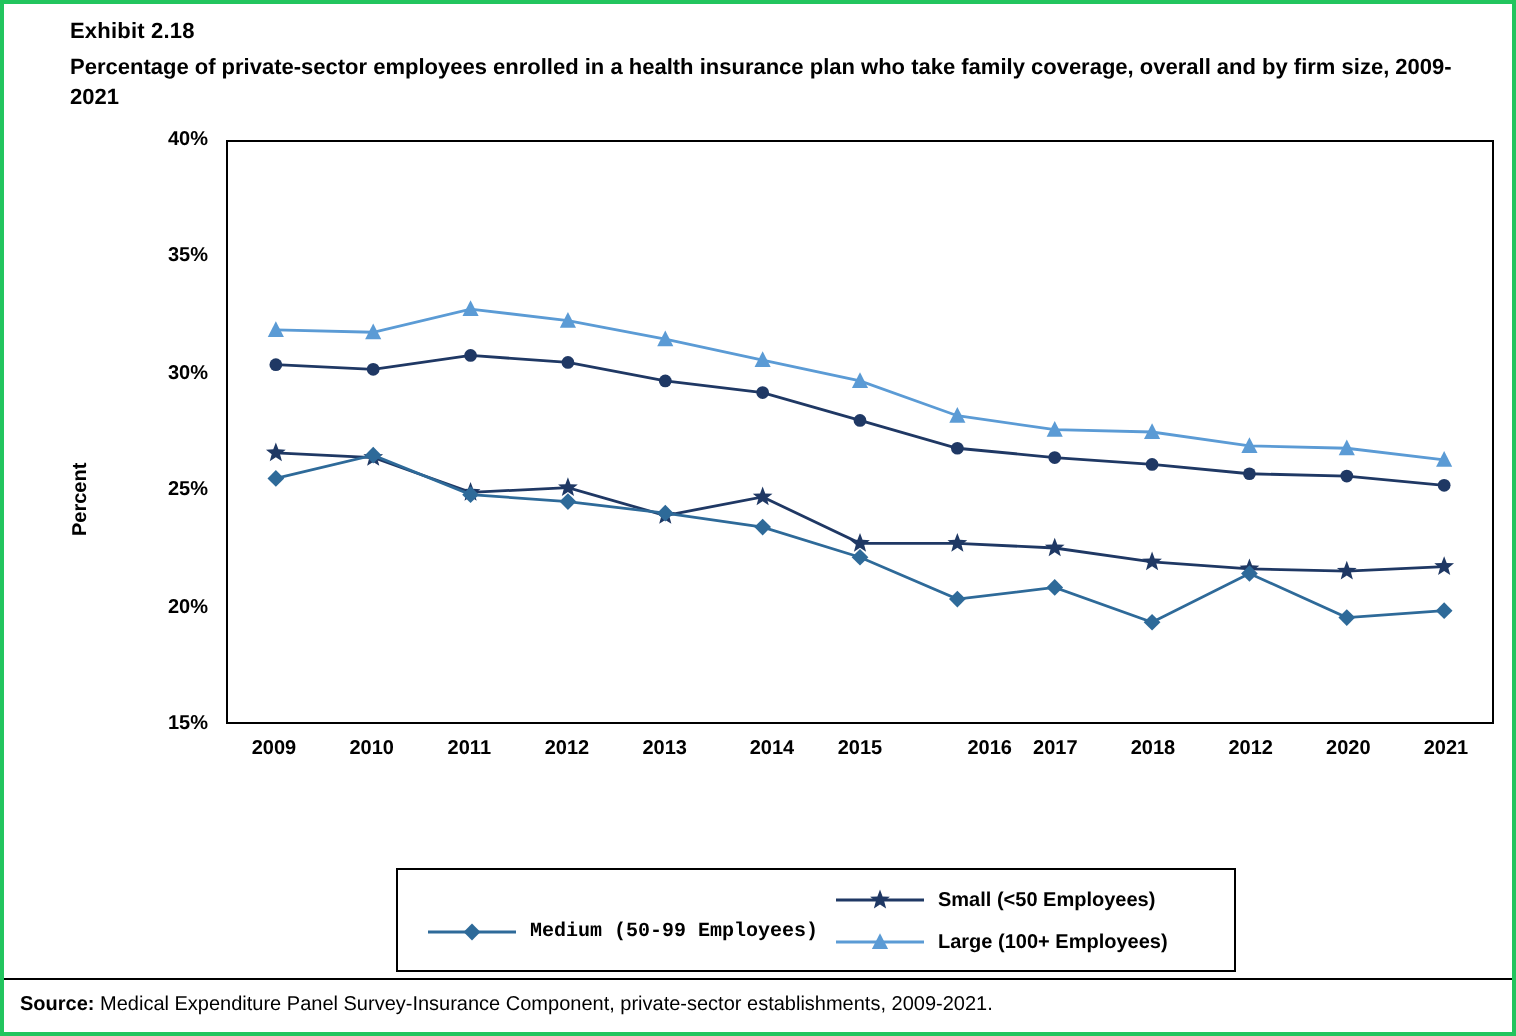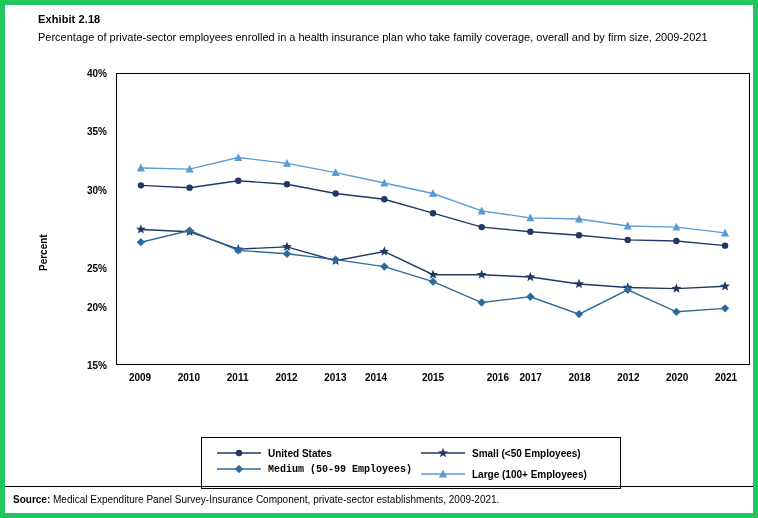--- a/index.html
+++ b/index.html
@@ -12,37 +12,37 @@
     background: #ffffff;
     font-family: "Liberation Sans", sans-serif;
     color: #000000;
     overflow: hidden;
   }
   #page {
     position: relative;
     width: 758px;
     height: 518px;
     box-sizing: border-box;
-    border: 5px solid #22c55e;
+    border: 2px solid #22c55e;
   }
   .exhibit-label {
     position: absolute;
     left: 33px;
     top: 8px;
     font-size: 11px;
     font-weight: bold;
     letter-spacing: 0.1px;
   }
   .exhibit-title {
     position: absolute;
     left: 33px;
     top: 25px;
     width: 715px;
     font-size: 11px;
-    font-weight: normal;
+    font-weight: bold;
     line-height: 15px;
   }
   #plot-wrap {
     position: absolute;
     left: 33px;
     top: 64px;
     width: 712px;
     height: 345px;
   }
   #axis-title {
@@ -140,21 +140,21 @@
 
   <div class="exhibit-label">Exhibit 2.18</div>
   <div class="exhibit-title">Percentage of private-sector employees enrolled in a health insurance plan who take family coverage, overall and by firm size, 2009-2021</div>
 
   <div id="plot-wrap">
     <div id="axis-title">Percent</div>
     <div id="chart-area">
       <div id="yticks">
           <div class="ytick-label" style="top: 292px;">15%</div>
           <div class="ytick-label" style="top: 233.6px;">20%</div>
-          <div class="ytick-label" style="top: 175.2px; margin-top: 20px;">25%</div>
+          <div class="ytick-label" style="top: 175.2px;">25%</div>
           <div class="ytick-label" style="top: 116.8px;">30%</div>
           <div class="ytick-label" style="top: 58.4px;">35%</div>
           <div class="ytick-label" style="top: 0px;">40%</div>
         </div>
       <div id="plotbox">
         <svg class="series-svg" id="series-svg" viewBox="0 0 634 292" preserveAspectRatio="none">
             <polyline points="24.00,112.13 72.83,114.46 121.67,107.46 170.50,110.96 219.33,120.30 268.17,126.14 317.00,140.16 365.83,154.18 414.67,158.85 463.50,162.35 512.33,167.02 561.17,168.19 610.00,172.86" fill="none" stroke="#1f3864" stroke-width="1.4" vector-effect="non-scaling-stroke"></polyline>
             <g>
               <circle cx="24" cy="112.12800000000001" r="3.2" fill="#1f3864"></circle>
             </g>
@@ -315,42 +315,33 @@
               <polygon points="610,155.61599999999999 614.048,163.536 605.952,163.536" fill="#5b9bd5"></polygon>
             </g>
           </svg>
       </div>
       <div id="xticks">
           <div class="xtick-label" style="left: 54px;">2009</div>
           <div class="xtick-label" style="left: 102.833px;">2010</div>
           <div class="xtick-label" style="left: 151.667px;">2011</div>
           <div class="xtick-label" style="left: 200.5px;">2012</div>
           <div class="xtick-label" style="left: 249.333px; text-align: right;">2013</div>
-          <div class="xtick-label" style="left: 290px;">2014</div>
+          <div class="xtick-label" style="left: 303px;">2014</div>
           <div class="xtick-label" style="left: 347px;">2015</div>
           <div class="xtick-label" style="left: 395.833px; margin-left: 16px;">2016</div>
           <div class="xtick-label" style="left: 444.667px;">2017</div>
           <div class="xtick-label" style="left: 493.5px;">2018</div>
           <div class="xtick-label" style="left: 542.333px;">2012</div>
           <div class="xtick-label" style="left: 591.167px;">2020</div>
           <div class="xtick-label" style="left: 640px;">2021</div>
         </div>
     </div>
   </div>
 
   <div id="legend">
-      <div class="legend-cell" style="left: 14px; top: 8px;">
-        <svg width="46" height="14">
-          <line x1="1" y1="7" x2="45" y2="7" stroke="#1f3864" stroke-width="1.4"></line>
-          <g>
-            <circle cx="23" cy="7" r="3.2" fill="#1f3864"></circle>
-          </g>
-        </svg>
-        <span>United States</span>
-      </div>
       <div class="legend-cell" style="left: 218px; top: 8px;">
         <svg width="46" height="14">
           <line x1="1" y1="7" x2="45" y2="7" stroke="#1f3864" stroke-width="1.4"></line>
           <g>
             <polygon points="23.00,1.80 24.29,5.22 27.95,5.39 25.09,7.68 26.06,11.21 23.00,9.20 19.94,11.21 20.91,7.68 18.05,5.39 21.71,5.22" fill="#1f3864"></polygon>
           </g>
         </svg>
         <span>Small (&lt;50 Employees)</span>
       </div>
       <div class="legend-cell" style="left: 14px; top: 24px; font-family: Liberation Mono, monospace;">

